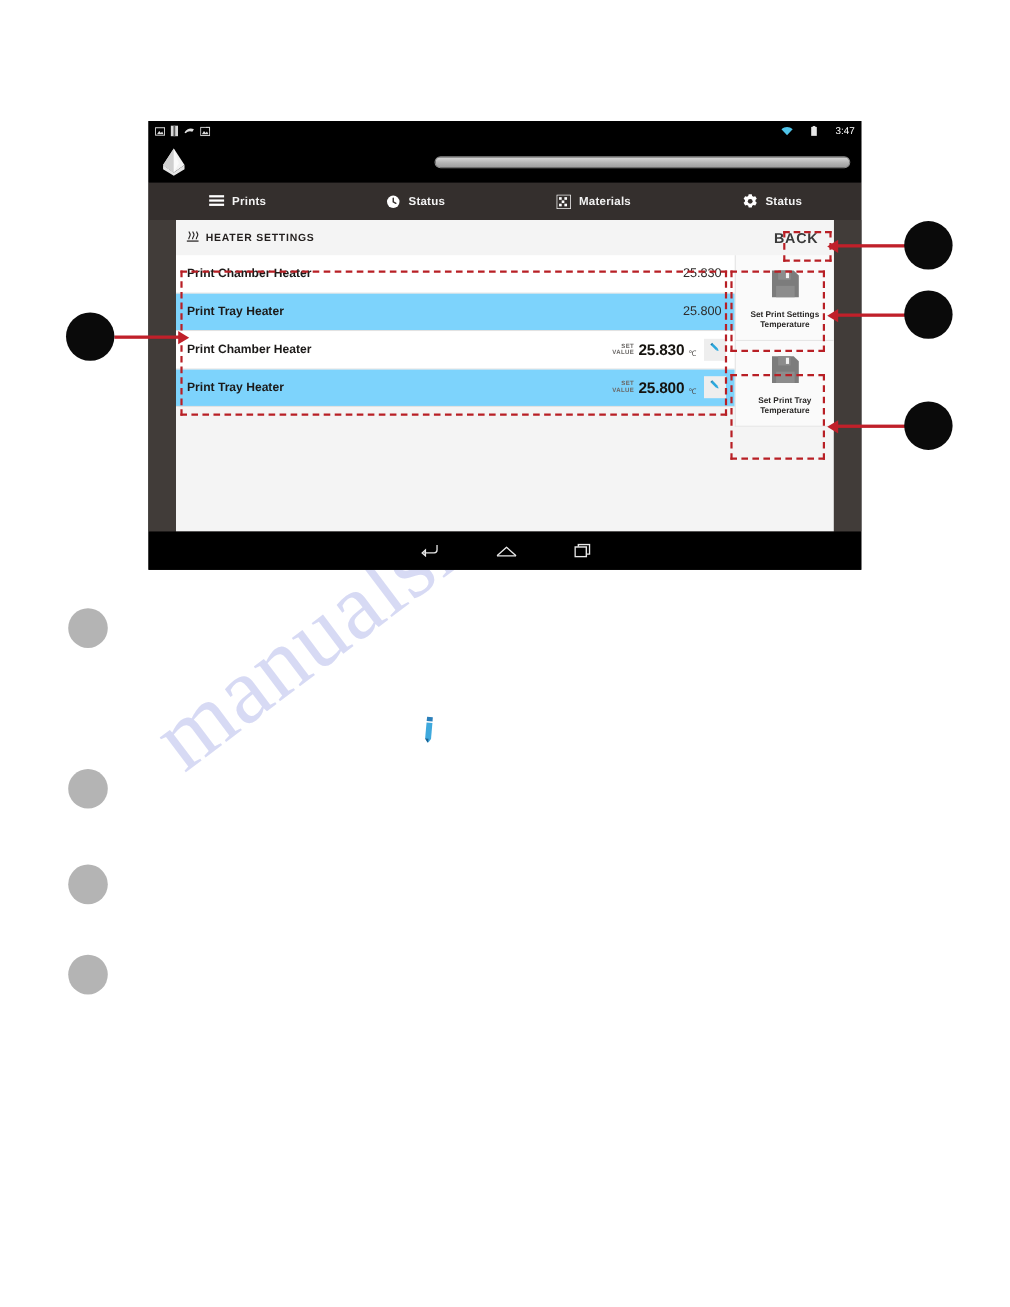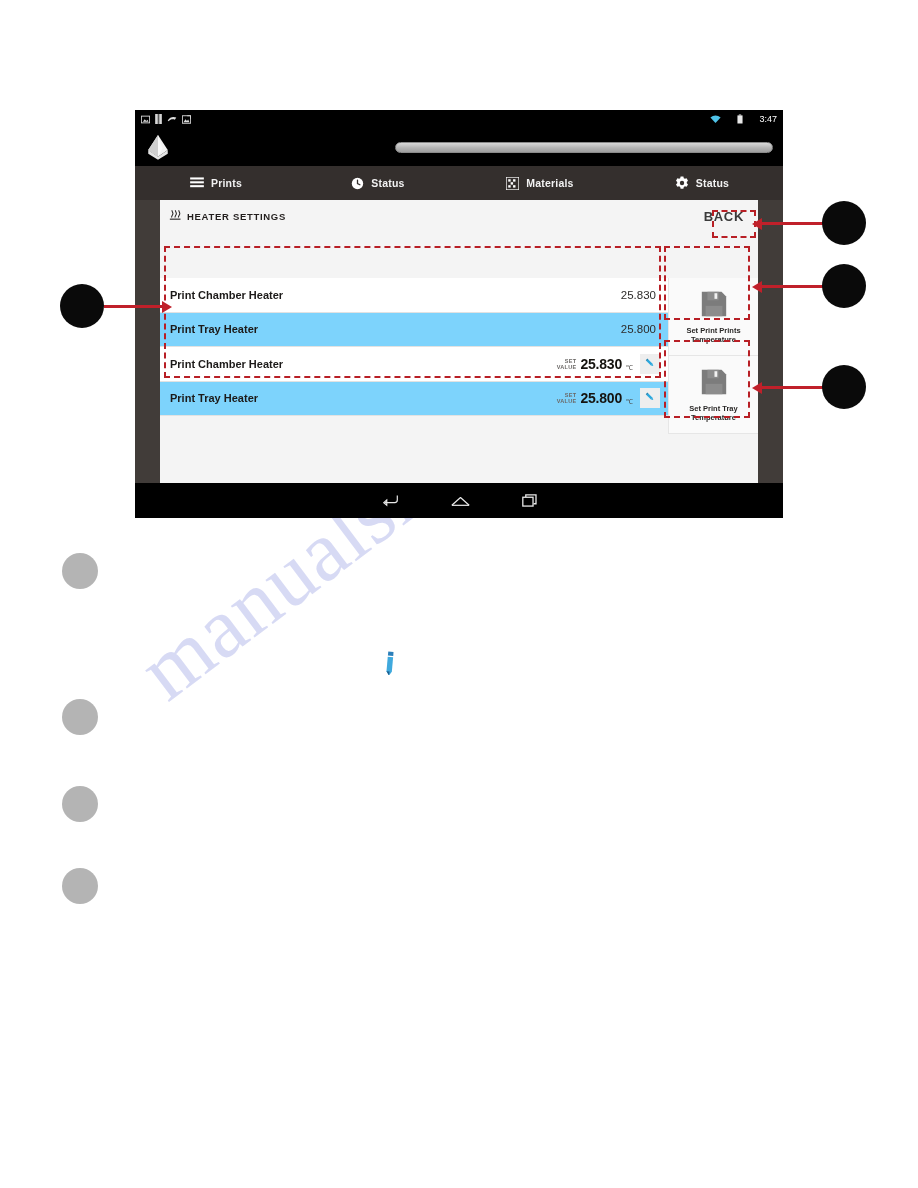--- a/index.html
+++ b/index.html
@@ -130,21 +130,20 @@
     display: flex;
     box-sizing: border-box;
   }
   .content-gutter-left { width: 25px; background: #413c39; flex: 0 0 auto;}
   .panel {
     flex: 1 1 auto;
     background: #f4f4f4;
     position: relative;
     display: flex;
     flex-direction: column;
-    gap: 46px;
   }
   .content-gutter-right { width: 25px; background: #413c39; flex: 0 0 auto;}
 
   
   .panel-head {
     height: 32px;
     display: flex;
     align-items: center;
     padding: 0 8px 0 9px;
     box-sizing: border-box;
@@ -499,21 +498,21 @@
           <div class="side-tile">
             <span>
               <svg width="30" height="30" viewBox="0 0 32 32">
                 <path d="M3 3 h21 l5 5 v21 h-26 Z" fill="#7c7c7c"></path>
                 <rect x="9" y="3" width="12" height="9" fill="#8c8c8c"></rect>
                 <rect x="16.5" y="4.5" width="3" height="6" fill="#f2f2f2"></rect>
                 <rect x="7" y="18" width="18" height="11" fill="#8c8c8c"></rect>
               </svg>
             </span>
             <span class="side-tile-label">
-              <span>Set Print Prints</span><br>
+              <span>Set Print Settings</span><br>
               <span>Temperature</span>
             </span>
           </div>
 
           <div class="side-tile">
             <span>
               <svg width="30" height="30" viewBox="0 0 32 32">
                 <path d="M3 3 h21 l5 5 v21 h-26 Z" fill="#7c7c7c"></path>
                 <rect x="9" y="3" width="12" height="9" fill="#8c8c8c"></rect>
                 <rect x="16.5" y="4.5" width="3" height="6" fill="#f2f2f2"></rect>

